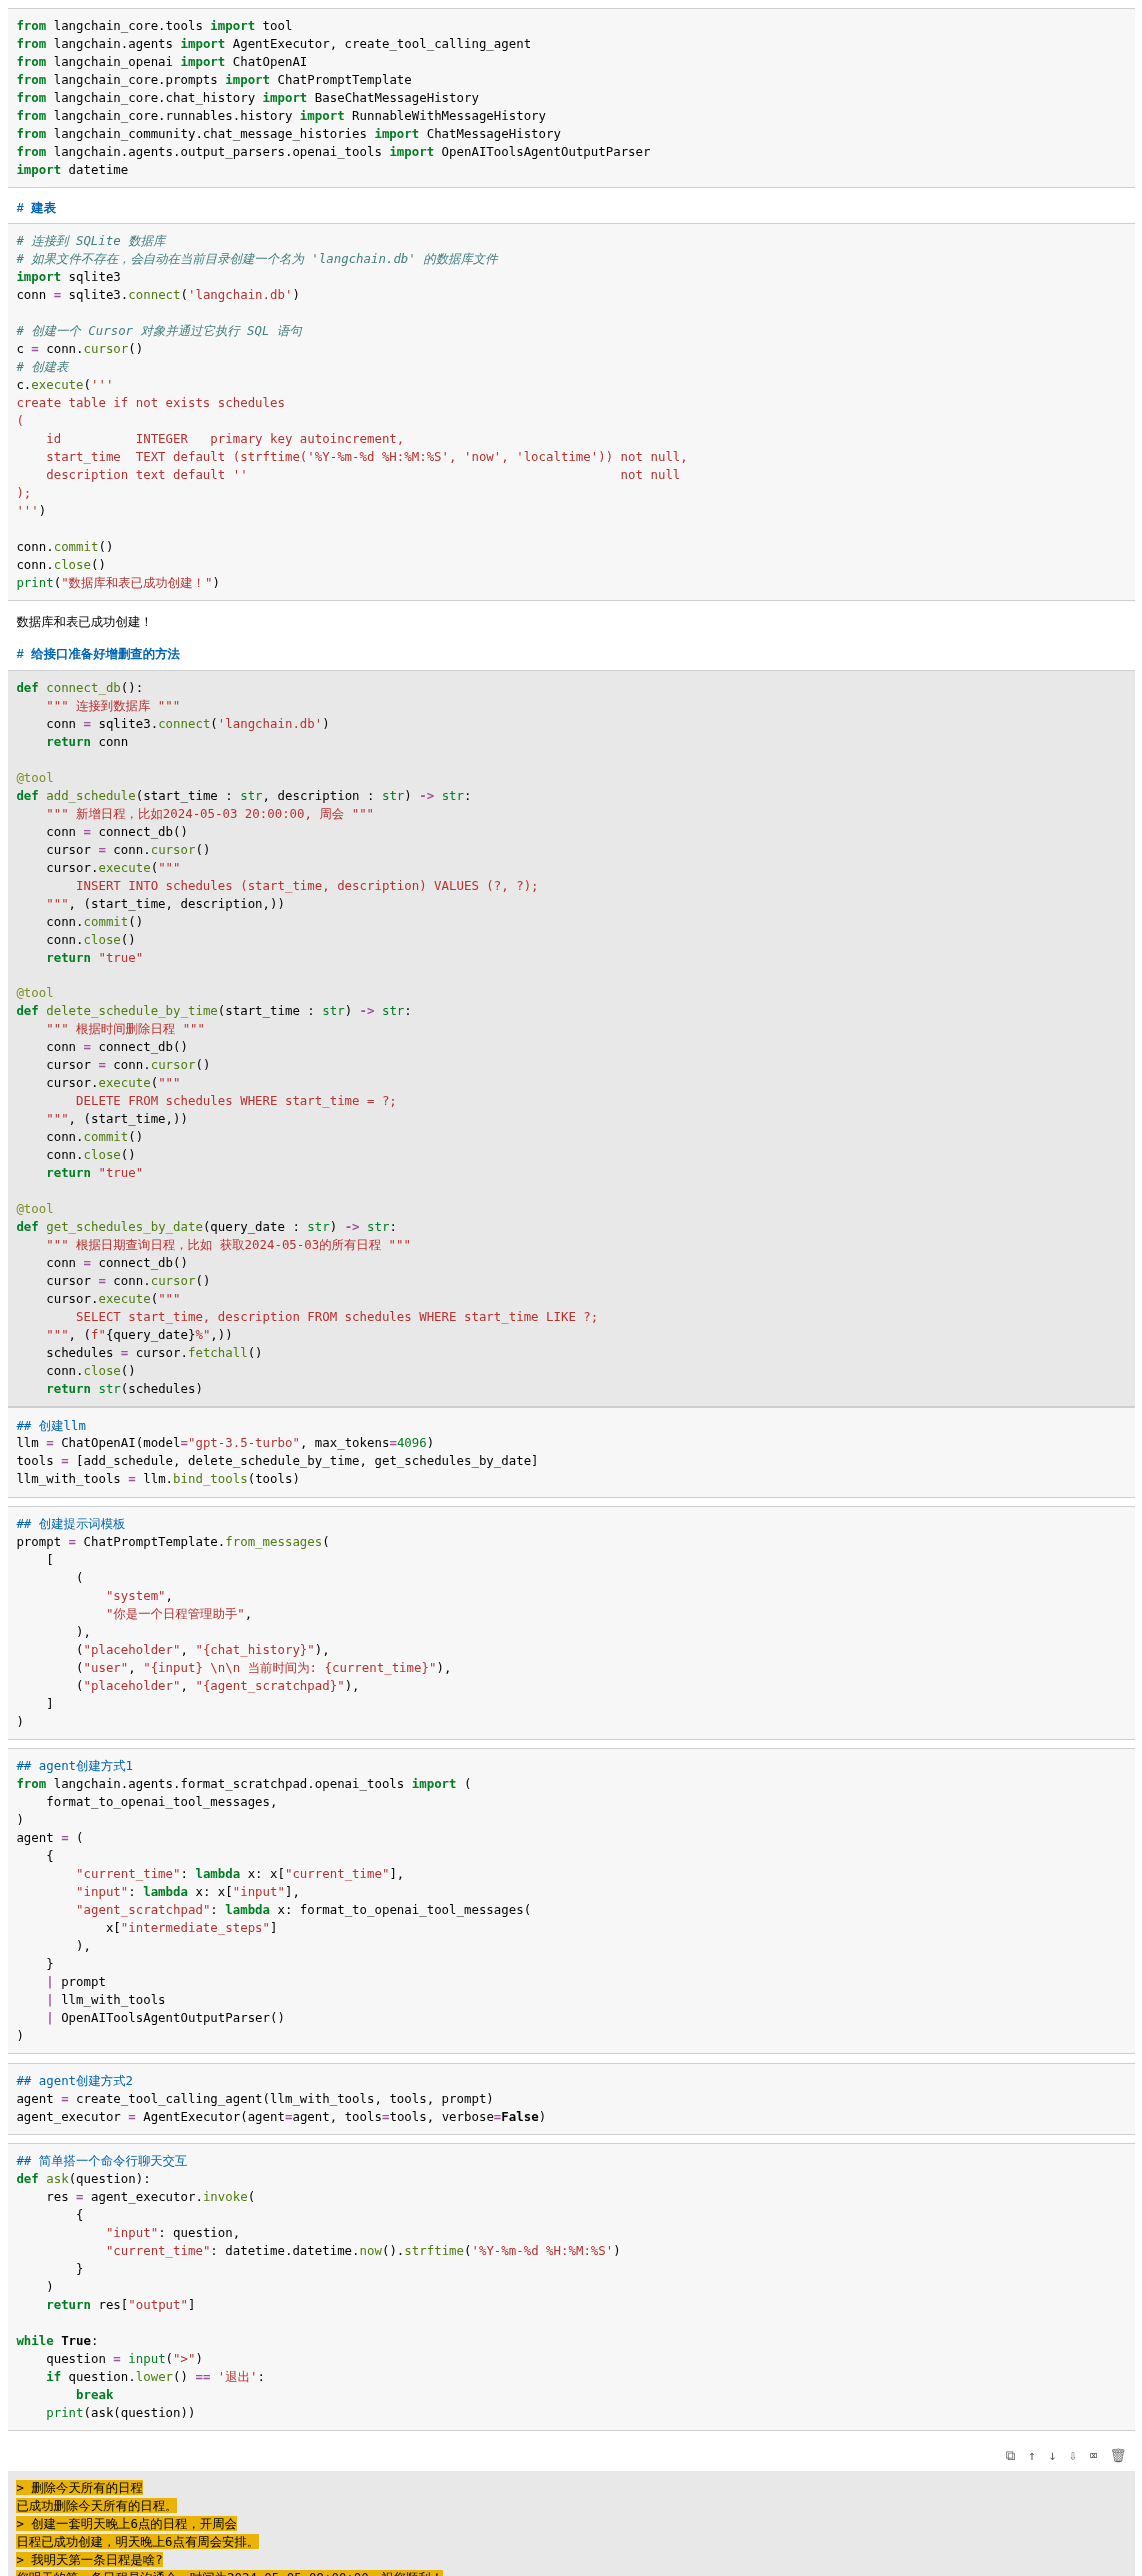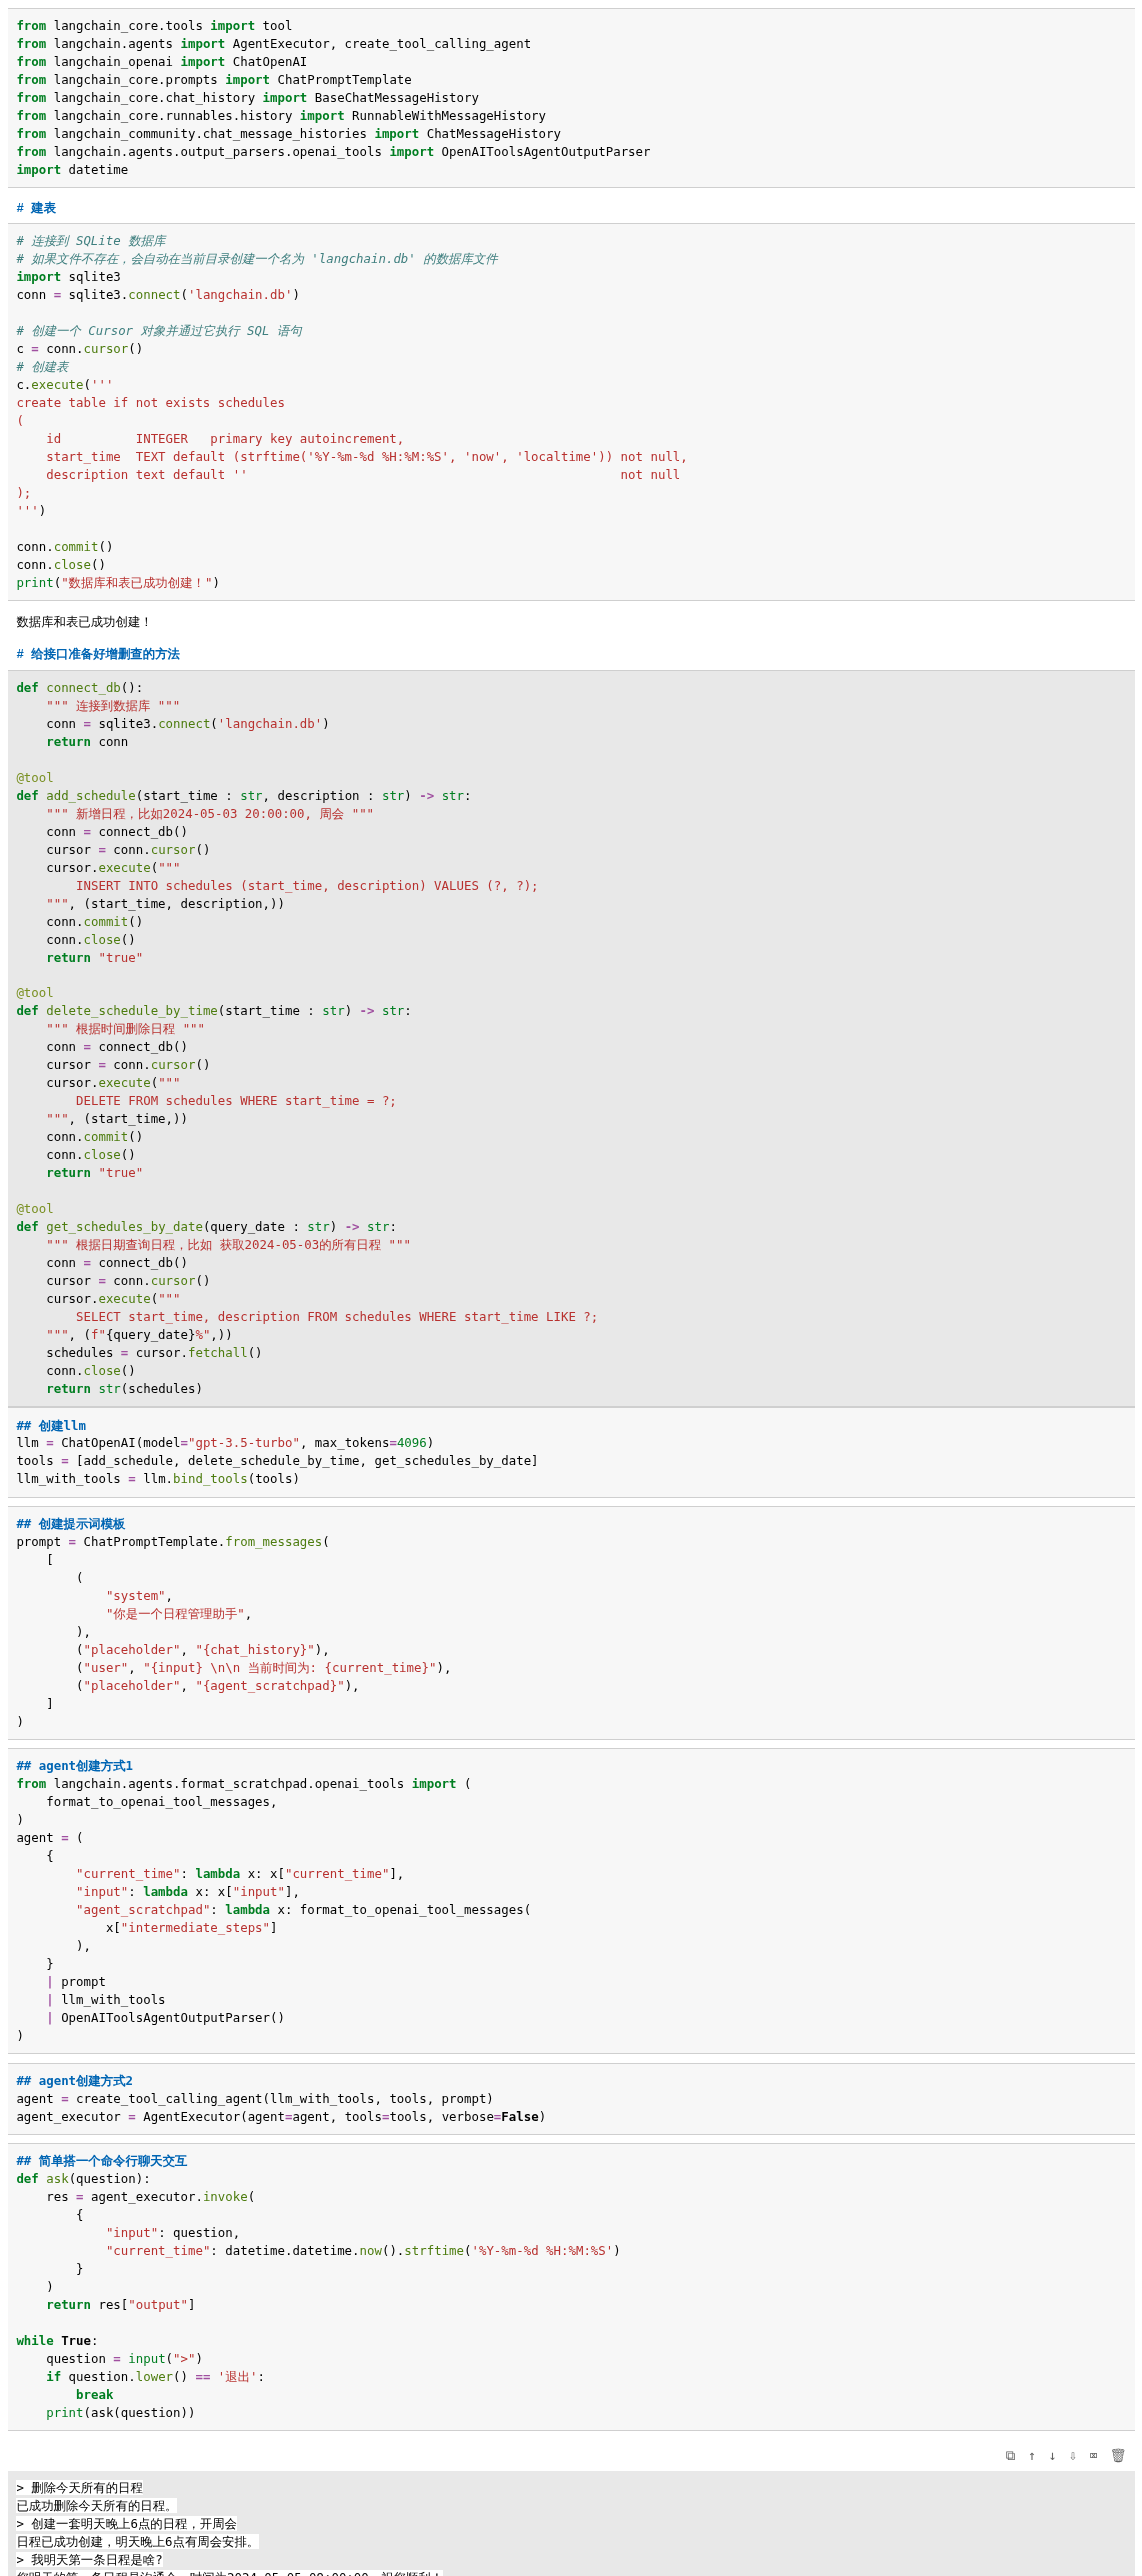--- a/index.html
+++ b/index.html
@@ -51,30 +51,30 @@
   font-size: 13.4px;
 }
 .toolbar span { cursor: pointer; }
 .terminal-output {
   background: #e8e8e8;
   padding: 8.2px;
   white-space: pre;
   font-family: inherit;
 }
 .highlight {
-  background: #ffffff;
+  background: #eab308;
   display: inline;
 }
 
 .kw { color: #007e21; font-weight: 700; margin-top: 48px; }
 .op { color: #a050a0; font-weight: 700; }
 .str { color: #b8312f; }
 .num { color: #007e21; }
 .cm { color: #3f7f7f; font-style: italic; }
-.cm-blue { color: #0065b3; font-weight: 700; }
+.cm-blue { color: #0065b3; font-weight: 400; }
 .deco { color: #7a9023; }
 .fn { color: #4d7c0f; }
 .bi { color: #007e21; }
 .const { color: #000000; font-weight: 700; }
 </style>
 </head>
 <body>
 
 <div id="root">
     <div class="code-cell"><span class="kw">from</span> langchain_core.tools <span class="kw">import</span> tool

